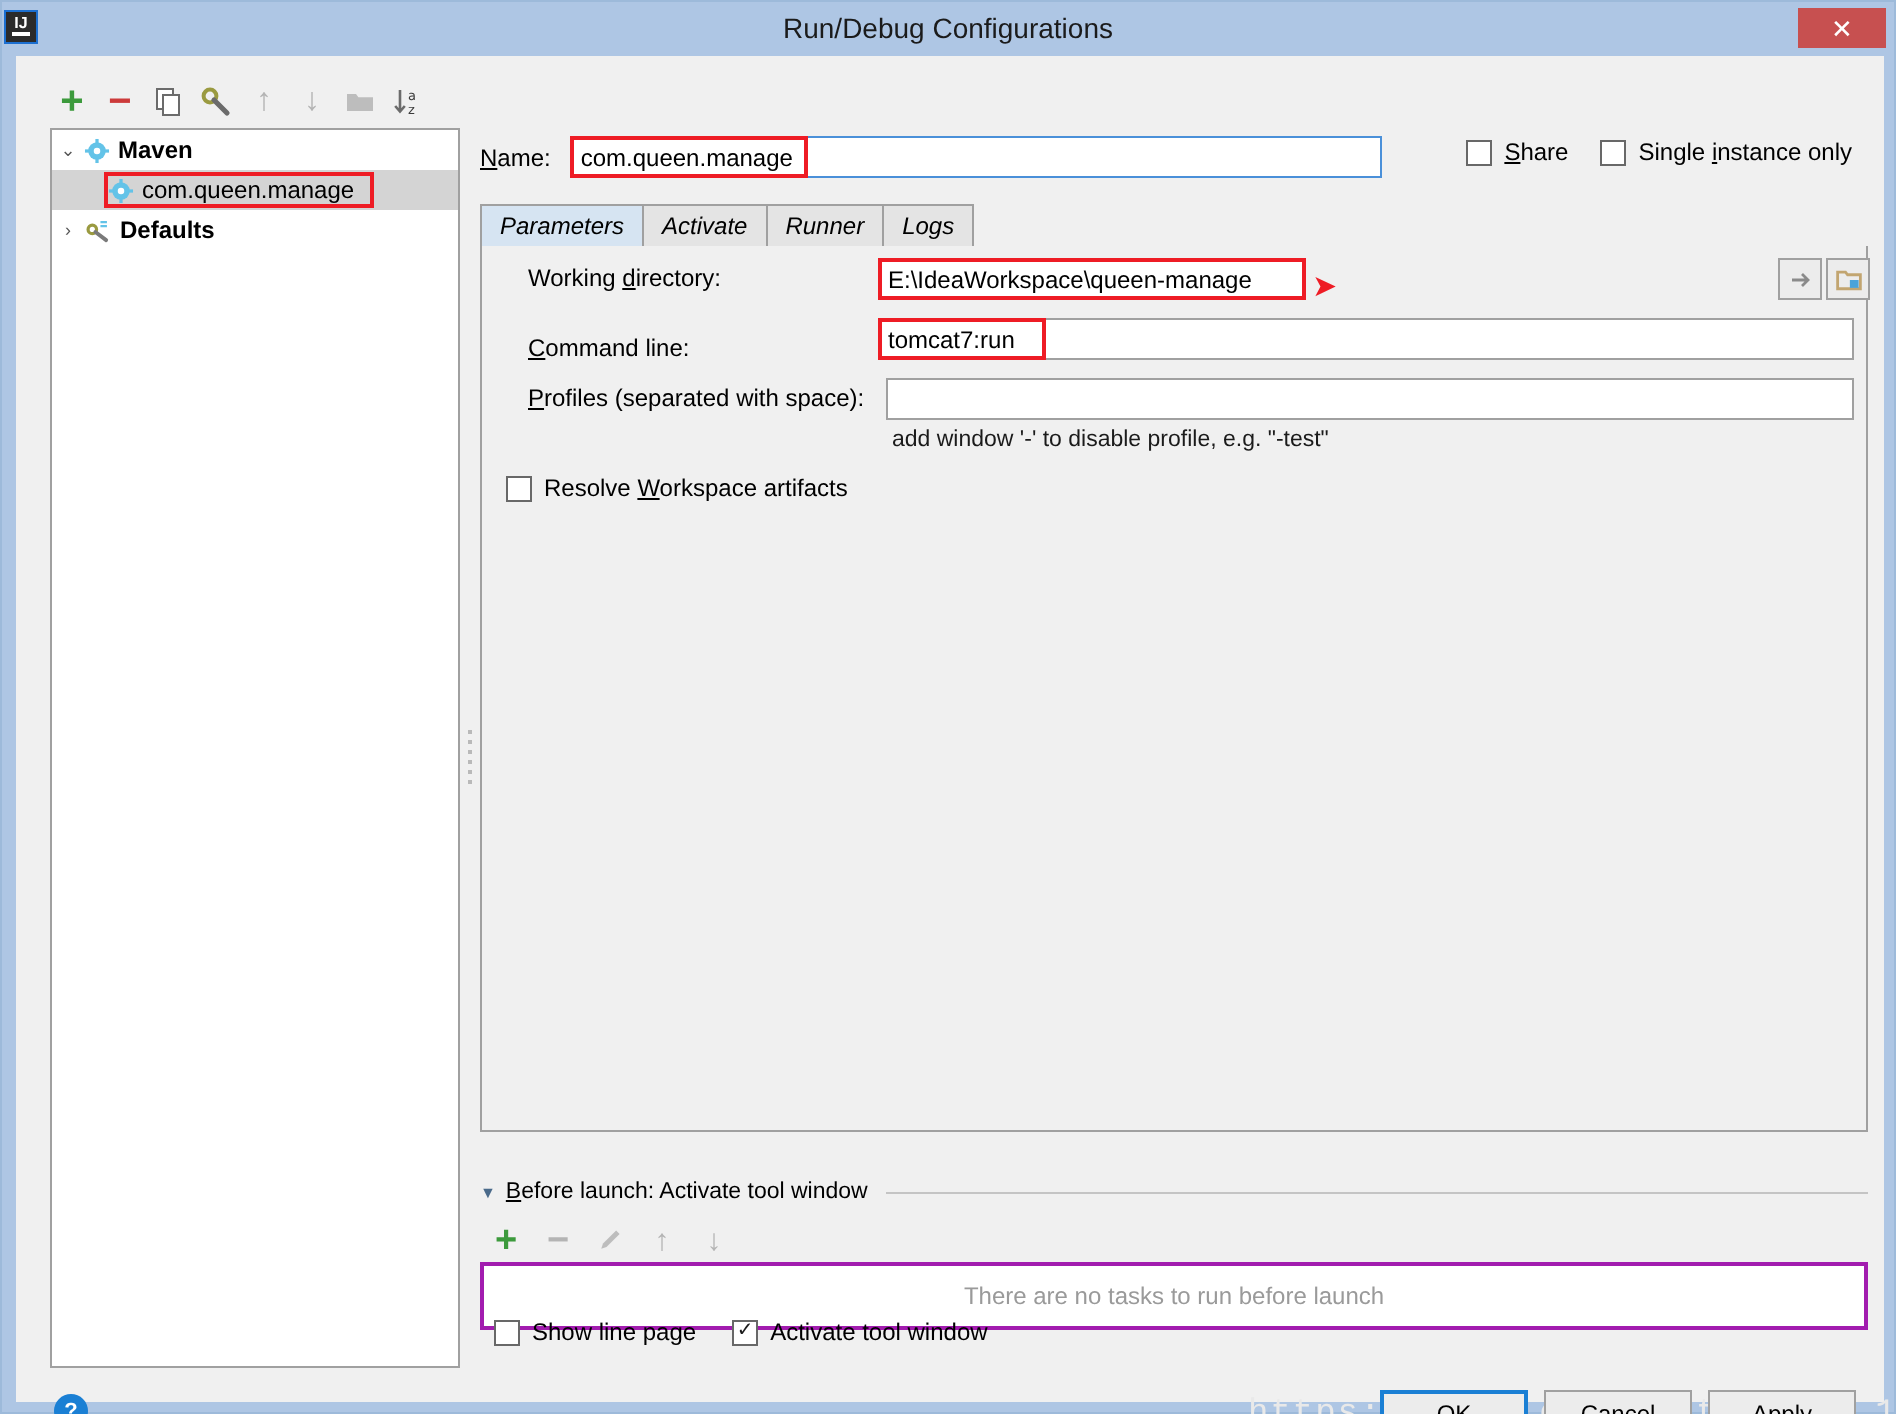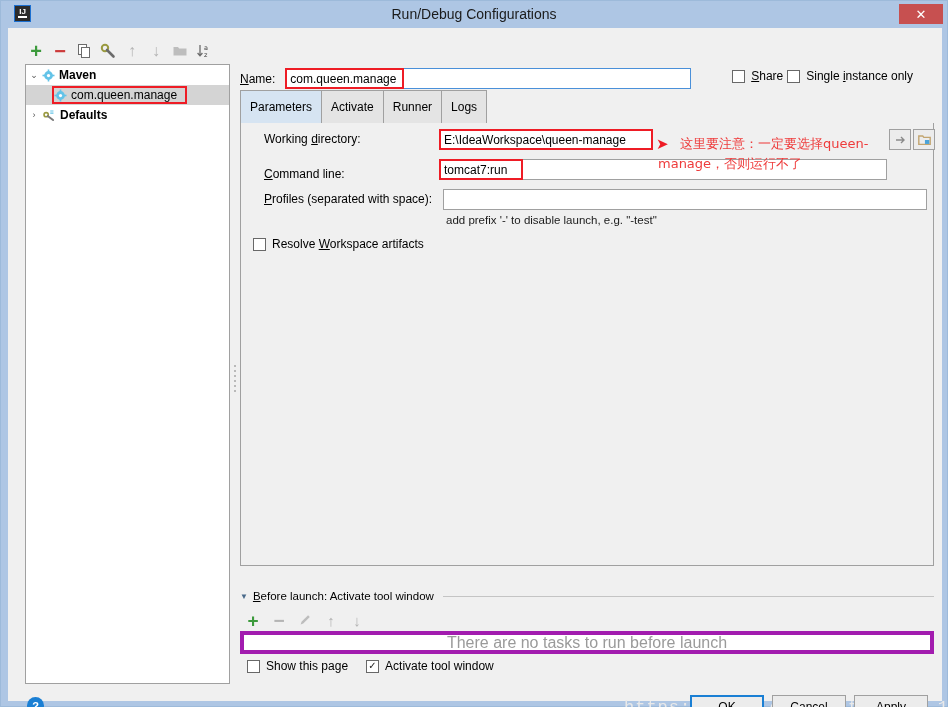--- a/index.html
+++ b/index.html
@@ -29,21 +29,21 @@
   #titlebar {
     position: absolute;
     left: 0; top: 0;
     width: 946px; height: 25px;
     background: #aec6e4;
     display: flex;
     align-items: center;
   }
   #app-icon {
     width: 17px; height: 17px;
-    margin-left: 13px;
+    margin-left: 1px;
     background: #2b2b2b;
     border: 1px solid #1c6fd0;
     box-sizing: border-box;
     position: relative;
   }
   #app-icon .ij-letters {
     position: absolute;
     left: 0; right: 0; top: 1px;
     text-align: center;
     font-family: "Liberation Sans", sans-serif;
@@ -186,24 +186,24 @@
     position: absolute;
     left: 0; top: 0;
     width: 119px; height: 21px;
     border: 2px solid #ee1c25;
     box-sizing: border-box;
     pointer-events: none;
   }
 
   #share-row {
     position: absolute;
-    right: 29px; top: 41px;
-    display: flex;
-    align-items: center;
-    gap: 4px;
+    right: 16px; top: 41px;
+    display: flex;
+    align-items: center;
+    gap: 16px;
     font-size: 12px;
   }
   .cbx-wrap {
     display: flex;
     align-items: center;
     gap: 6px;
     cursor: pointer;
   }
   .cbx {
     width: 13px; height: 13px;
@@ -224,30 +224,31 @@
     left: 232px; top: 74px;
     display: flex;
     align-items: flex-end;
     border-bottom: 1px solid #a0a0a0;
     width: 694px;
     height: 22px;
     box-sizing: border-box;
   }
   .tab {
     height: 21px;
-    padding: 16px 9px;
+    padding: 4px 9px;
     display: flex;
     align-items: center;
     font-size: 12px;
     border: 1px solid #a0a0a0;
     border-bottom: none;
     background: #e4e4e4;
     margin-right: -1px;
     cursor: pointer;
     box-sizing: border-box;
+    font-style: italic;
   }
   .tab.active {
     background: #d6e4f2;
     position: relative;
     z-index: 2;
   }
 
   
   #tab-content {
     position: absolute;
@@ -341,28 +342,28 @@
   #bl-toolbar {
     position: absolute;
     left: 234px; top: 581px;
     display: flex;
     align-items: center;
     gap: 4px;
   }
   #tasks-list {
     position: absolute;
     left: 232px; top: 603px;
-    width: 694px; height: 23px;
+    width: 694px; height: 34px;
     background: #ffffff;
-    border: 4px solid #a21caf;
-    box-sizing: border-box;
-    display: flex;
-    align-items: center;
-    justify-content: center;
-    font-size: 16px;
+    border: 2px solid #a21caf;
+    box-sizing: border-box;
+    display: flex;
+    align-items: center;
+    justify-content: center;
+    font-size: 12px;
     color: #9a9a9a;
   }
   #bottom-checks {
     position: absolute;
     left: 239px; top: 631px;
     display: flex;
     align-items: center;
     gap: 18px;
     font-size: 12px;
   }
@@ -574,43 +575,39 @@
         <svg width="15" height="14" viewBox="0 0 16 16">
           <path d="M1.5 3.5 H6 L7.2 5 H14.5 V13 H1.5 Z" fill="none" stroke="#c2a570" stroke-width="1.6"></path>
           <rect x="8.5" y="8" width="5" height="4.5" fill="#4aa3d8"></rect>
         </svg>
       </div>
 
       <div class="field-row" style="left:8px; top:44px;">
         <span class="field-label"><u>C</u>ommand line:</span>
       </div>
       <div style="position:absolute; left:198px; top:36px;">
-        <input class="inp" style="width: 448px;" type="text" value="tomcat7:run">
+        <input class="inp" style="width: 488px;" type="text" value="tomcat7:run">
         <span class="red-box" style="left:0; top:0; width:84px; height:21px;"></span>
       </div>
 
       <div class="field-row" style="left:8px; top:69px;">
         <span class="field-label"><u>P</u>rofiles (separated with space):</span>
       </div>
       <div style="position:absolute; left:202px; top:66px;">
         <input class="inp" style="width: 484px;" type="text" value="">
       </div>
-      <div class="hint" style="left:205px; top:91px;">add prefix '-' to disable launch, e.g. "-test"</div>
+      <div class="hint" style="left:205px; top:91px;">add window '-' to disable profile, e.g. "-test"</div>
 
       <div class="cbx-wrap" style="position:absolute; left:12px; top:114px;">
         <span class="cbx"></span>
         <span>Resolve <u>W</u>orkspace artifacts</span>
       </div>
     </div>
 
     <div id="arrow-glyph">➤</div>
-    <div id="annotation">
-      <div style="padding-left:22px;">这里要注意：一定要选择queen-</div>
-      <div>manage，否则运行不了</div>
-    </div>
 
     <div id="before-launch-header">
       <span id="bl-triangle">▼</span>
       <span id="bl-title"><u>B</u>efore launch: Activate tool window</span>
       <span id="bl-line"></span>
     </div>
 
     <div id="bl-toolbar">
       <div class="tbtn">
         <span style="color:#3c9a3c;font-size:19px;line-height:15px;font-weight:bold;">+</span>
@@ -631,21 +628,21 @@
       </div>
     </div>
 
     <div id="tasks-list">
       <span>There are no tasks to run before launch</span>
     </div>
 
     <div id="bottom-checks">
       <span class="cbx-wrap">
         <span class="cbx"></span>
-        <span>Show this page</span>
+        <span>Show line page</span>
       </span>
       <span class="cbx-wrap">
         <span class="cbx">✓</span>
         <span>Activate tool window</span>
       </span>
     </div>
 
     <div id="help-icon">?</div>
 
     <div id="watermark">https://blog.csdn.net/Gaohm_1990</div>

